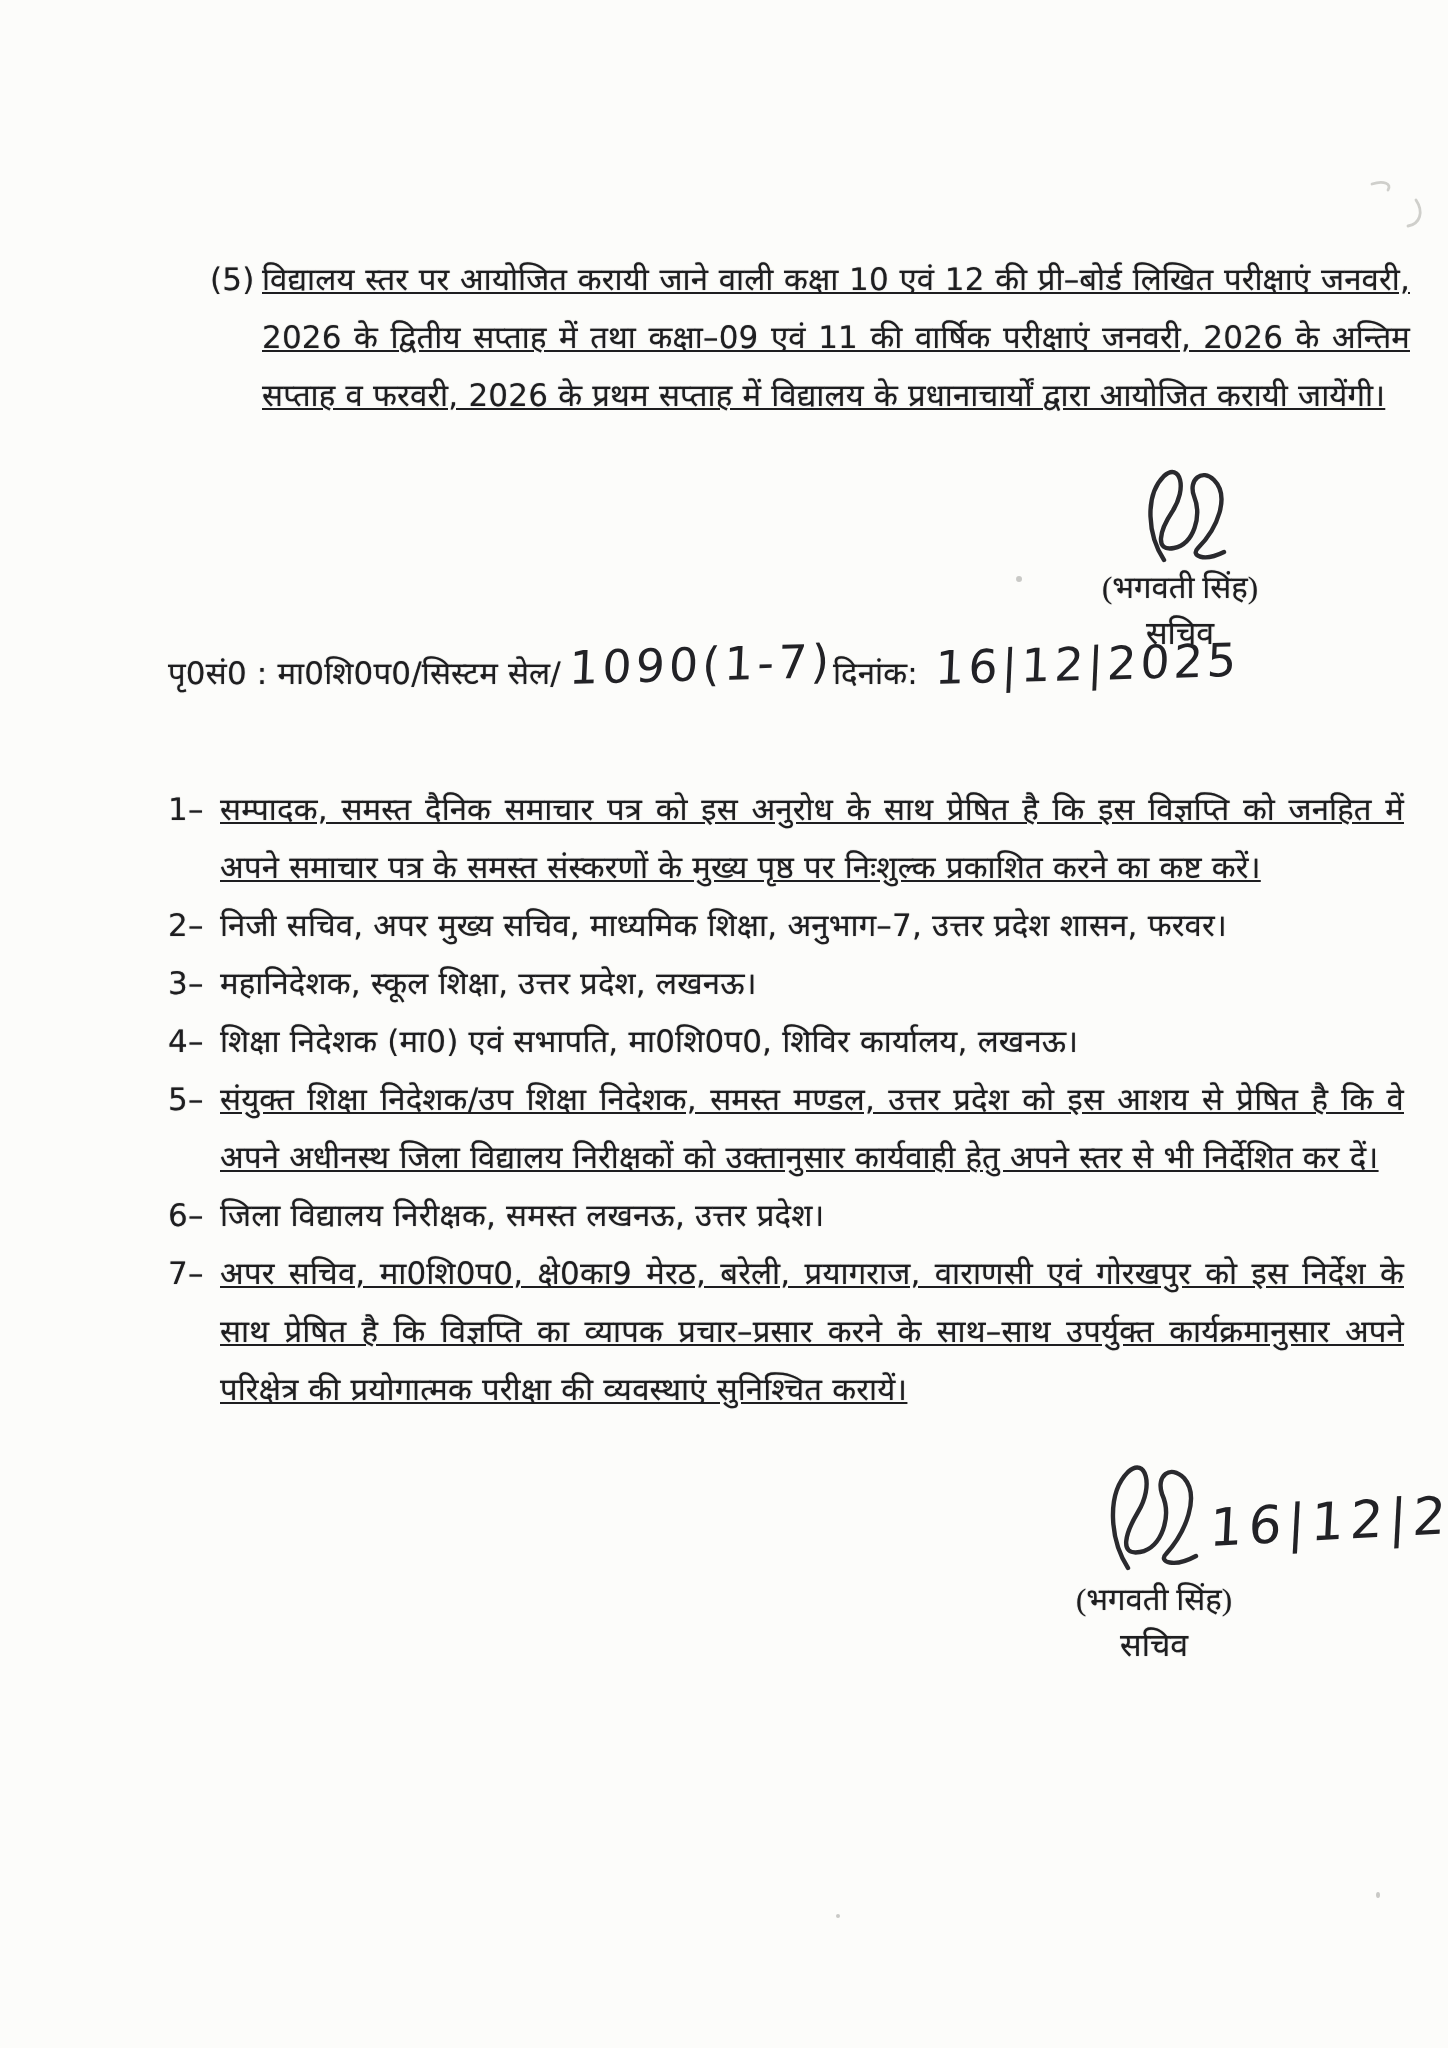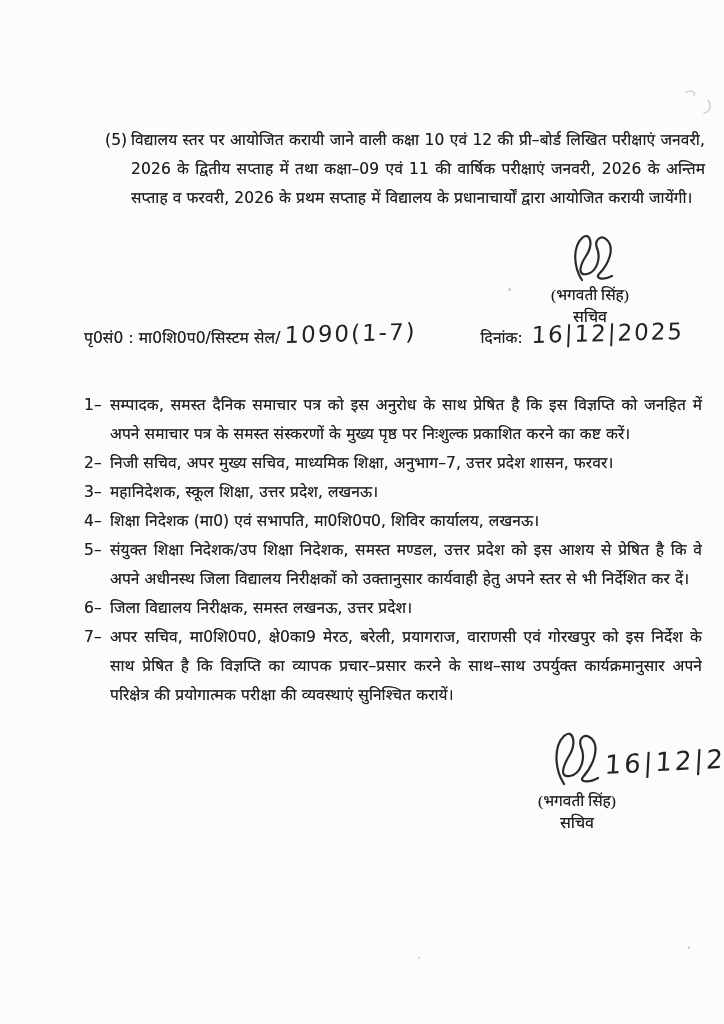--- a/index.html
+++ b/index.html
@@ -15,21 +15,21 @@
   }
   .printed{
     font-size:15.5px;
     line-height:29px;
     letter-spacing:0.1px;
     text-shadow:0 0 0.5px rgba(20,20,20,0.55);
   }
   .hang{display:flex;align-items:flex-start;}
   .hang .num{flex:0 0 26px;white-space:nowrap;}
   .hang .txt{flex:1;}
-  .just{text-align:justify;text-justify:inter-word;}
+  .just{text-align:justify;text-justify:inter-word;text-decoration:underline;}
   .abs{position:absolute;}
   .handwriting{
     font-size:23px;
     letter-spacing:2px;
     transform:rotate(-1.5deg) skewX(-4deg);
     transform-origin:left bottom;
     color:#222226;
     white-space:nowrap;
   }
   .hw-big{font-size:26px;letter-spacing:3px;transform:rotate(-3deg) skewX(-6deg);}
@@ -63,21 +63,21 @@
     <svg class="scribble" width="64" height="52" viewBox="0 0 64 52">
       <path d="M24 48 C16 36 14 16 24 6 C32 -1 36 12 28 24 C22 33 19 44 29 42 C39 40 43 26 39 16 C36 8 43 2 49 8 C57 16 51 32 41 42 C37 46 44 49 54 44" stroke="#2a2a2e" stroke-width="2.2" fill="none" stroke-linecap="round"></path>
     </svg>
     <div class="sig-name">(भगवती सिंह)</div>
     <div class="sig-title">सचिव</div>
   </div>
 
   <div class="abs refline" style="left:84px;top:322px;width:620px;">
     <span class="printed">पृ0सं0 : मा0शि0प0/सिस्टम सेल/</span>
     <span class="handwriting" style="margin-left:4px;">1090(1-7)</span>
-    <span class="printed" style="margin-left:64px;">दिनांक:</span>
+    <span class="printed" style="">दिनांक:</span>
     <span class="handwriting" style="margin-left:8px;">16|12|2025</span>
   </div>
 
 
   <div class="abs" style="left:84px;top:391px;width:618px;">
     <div class="printed hang list-item">
       <span class="num">1–</span>
       <span class="txt just">सम्पादक, समस्त दैनिक समाचार पत्र को इस अनुरोध के साथ प्रेषित है कि इस विज्ञप्ति को जनहित में अपने समाचार पत्र के समस्त संस्करणों के मुख्य पृष्ठ पर निःशुल्क प्रकाशित करने का कष्ट करें।</span>
     </div>
     <div class="printed hang list-item">

